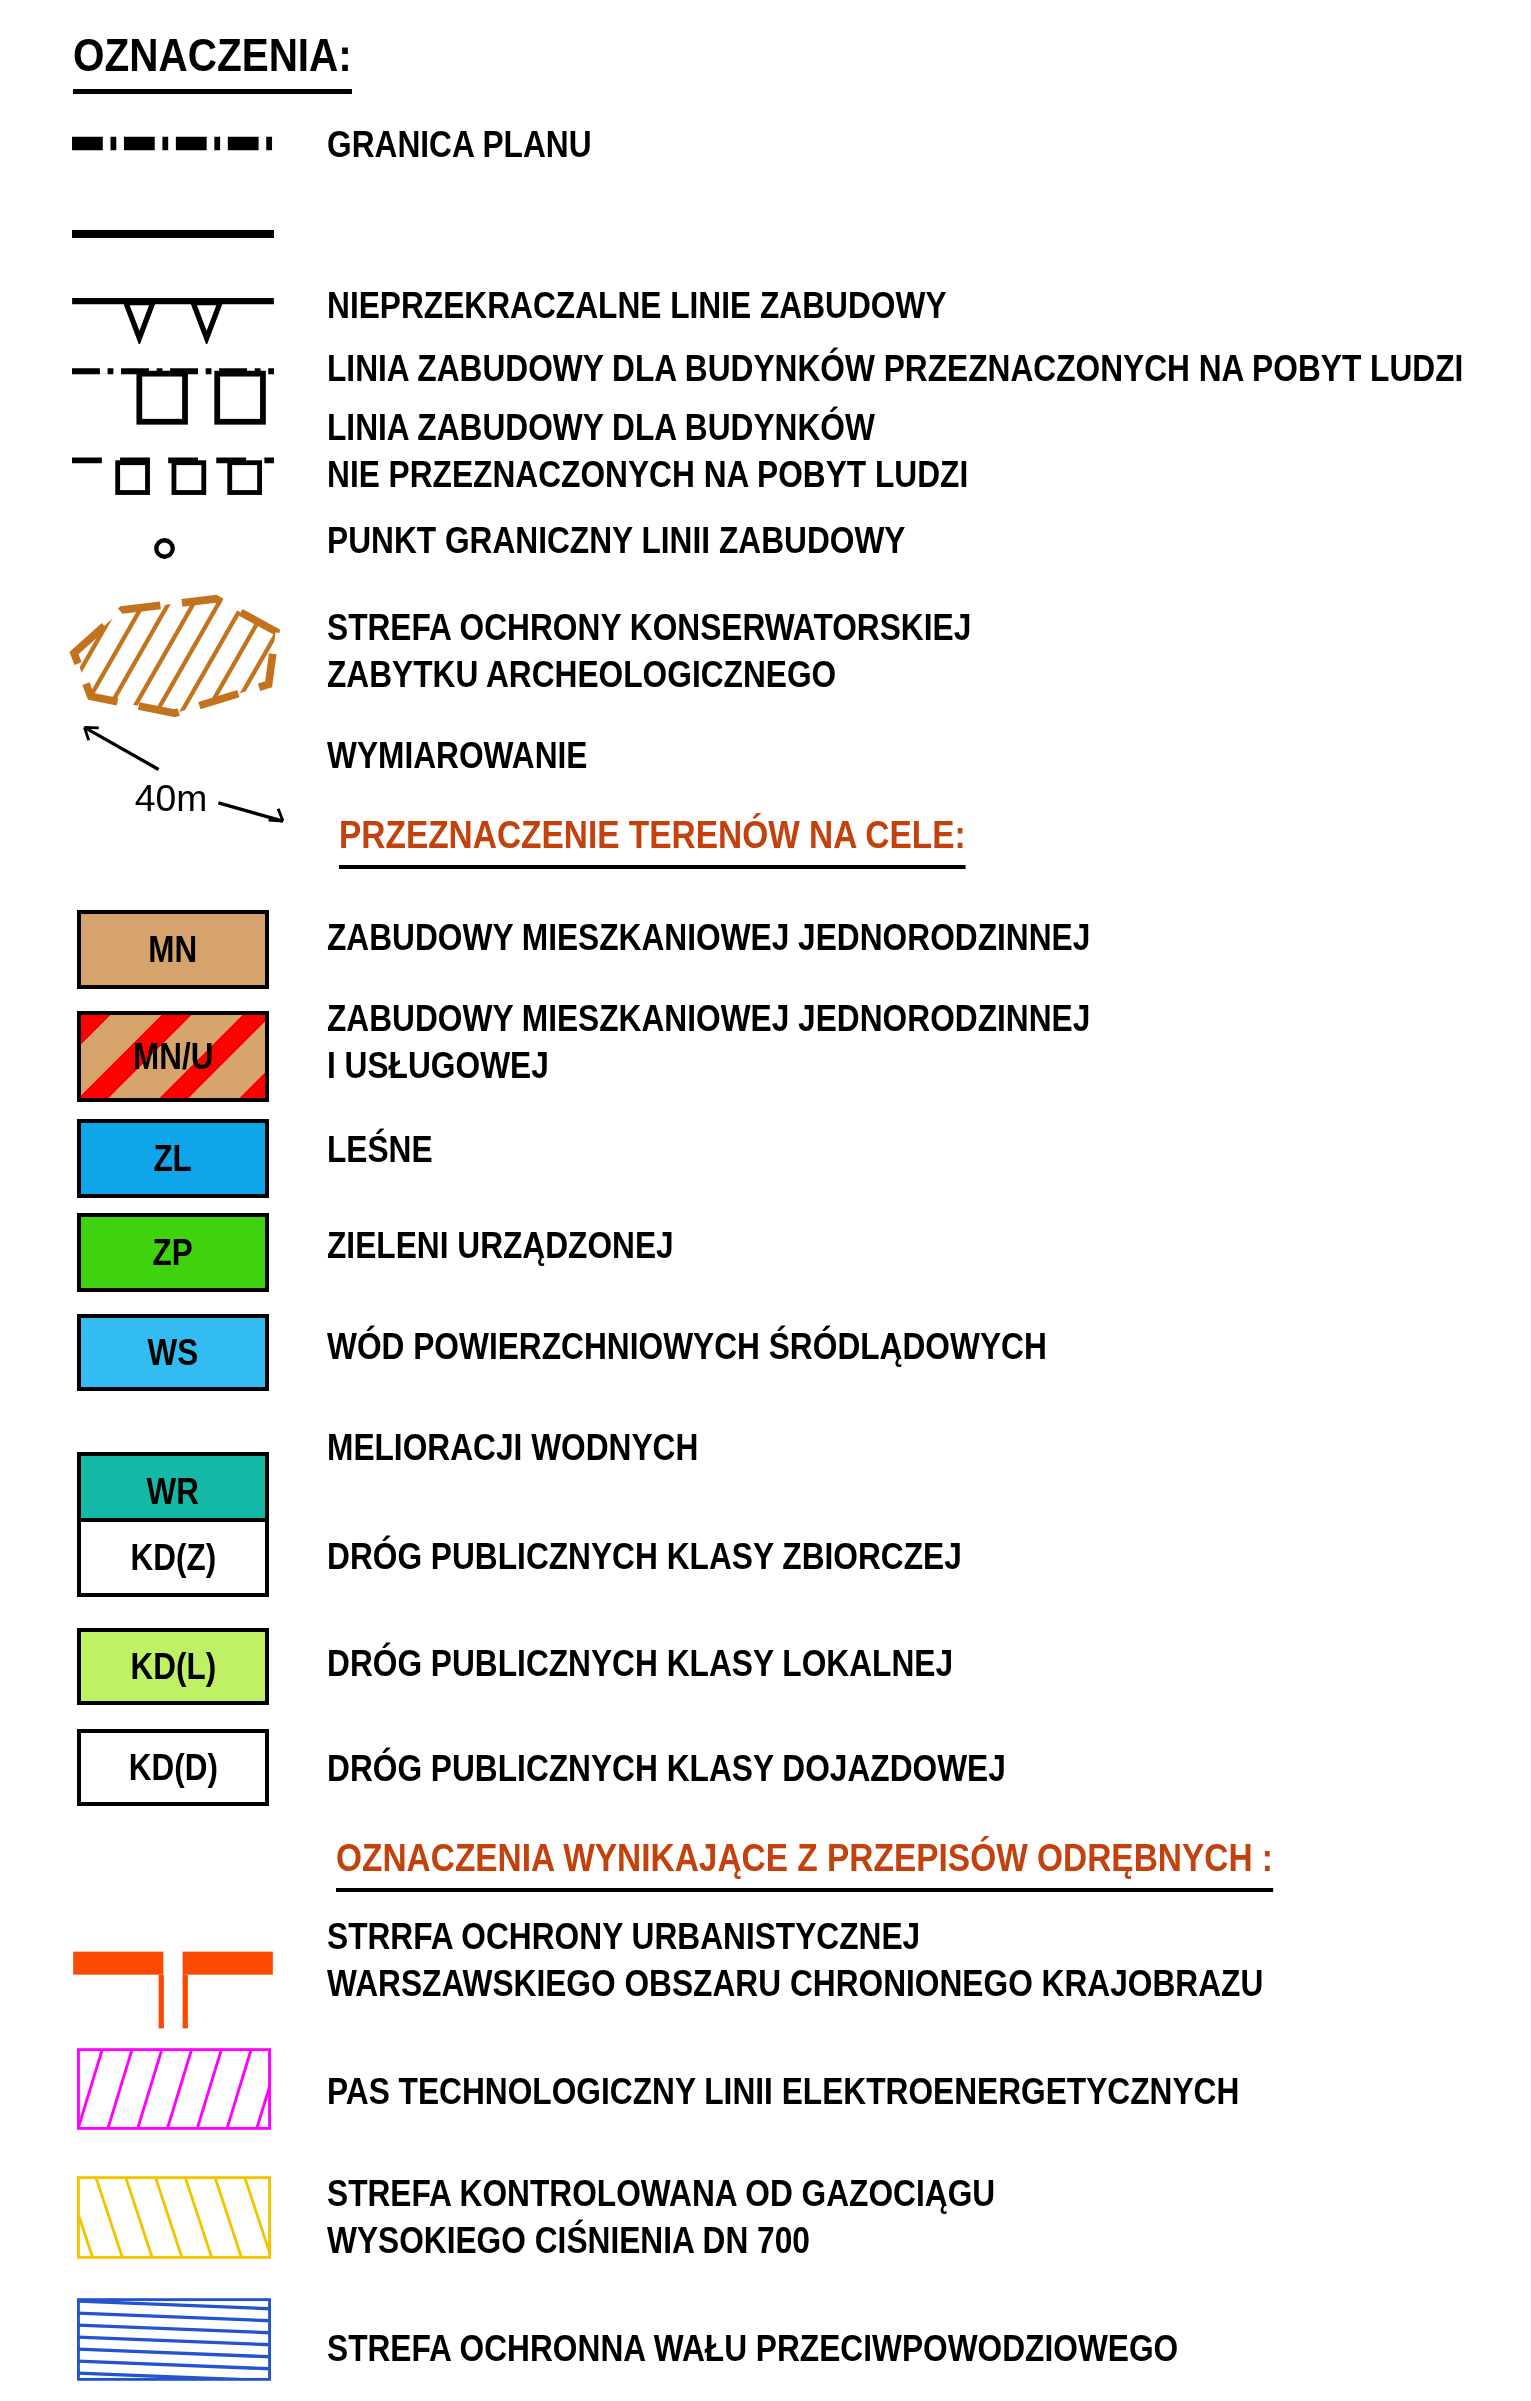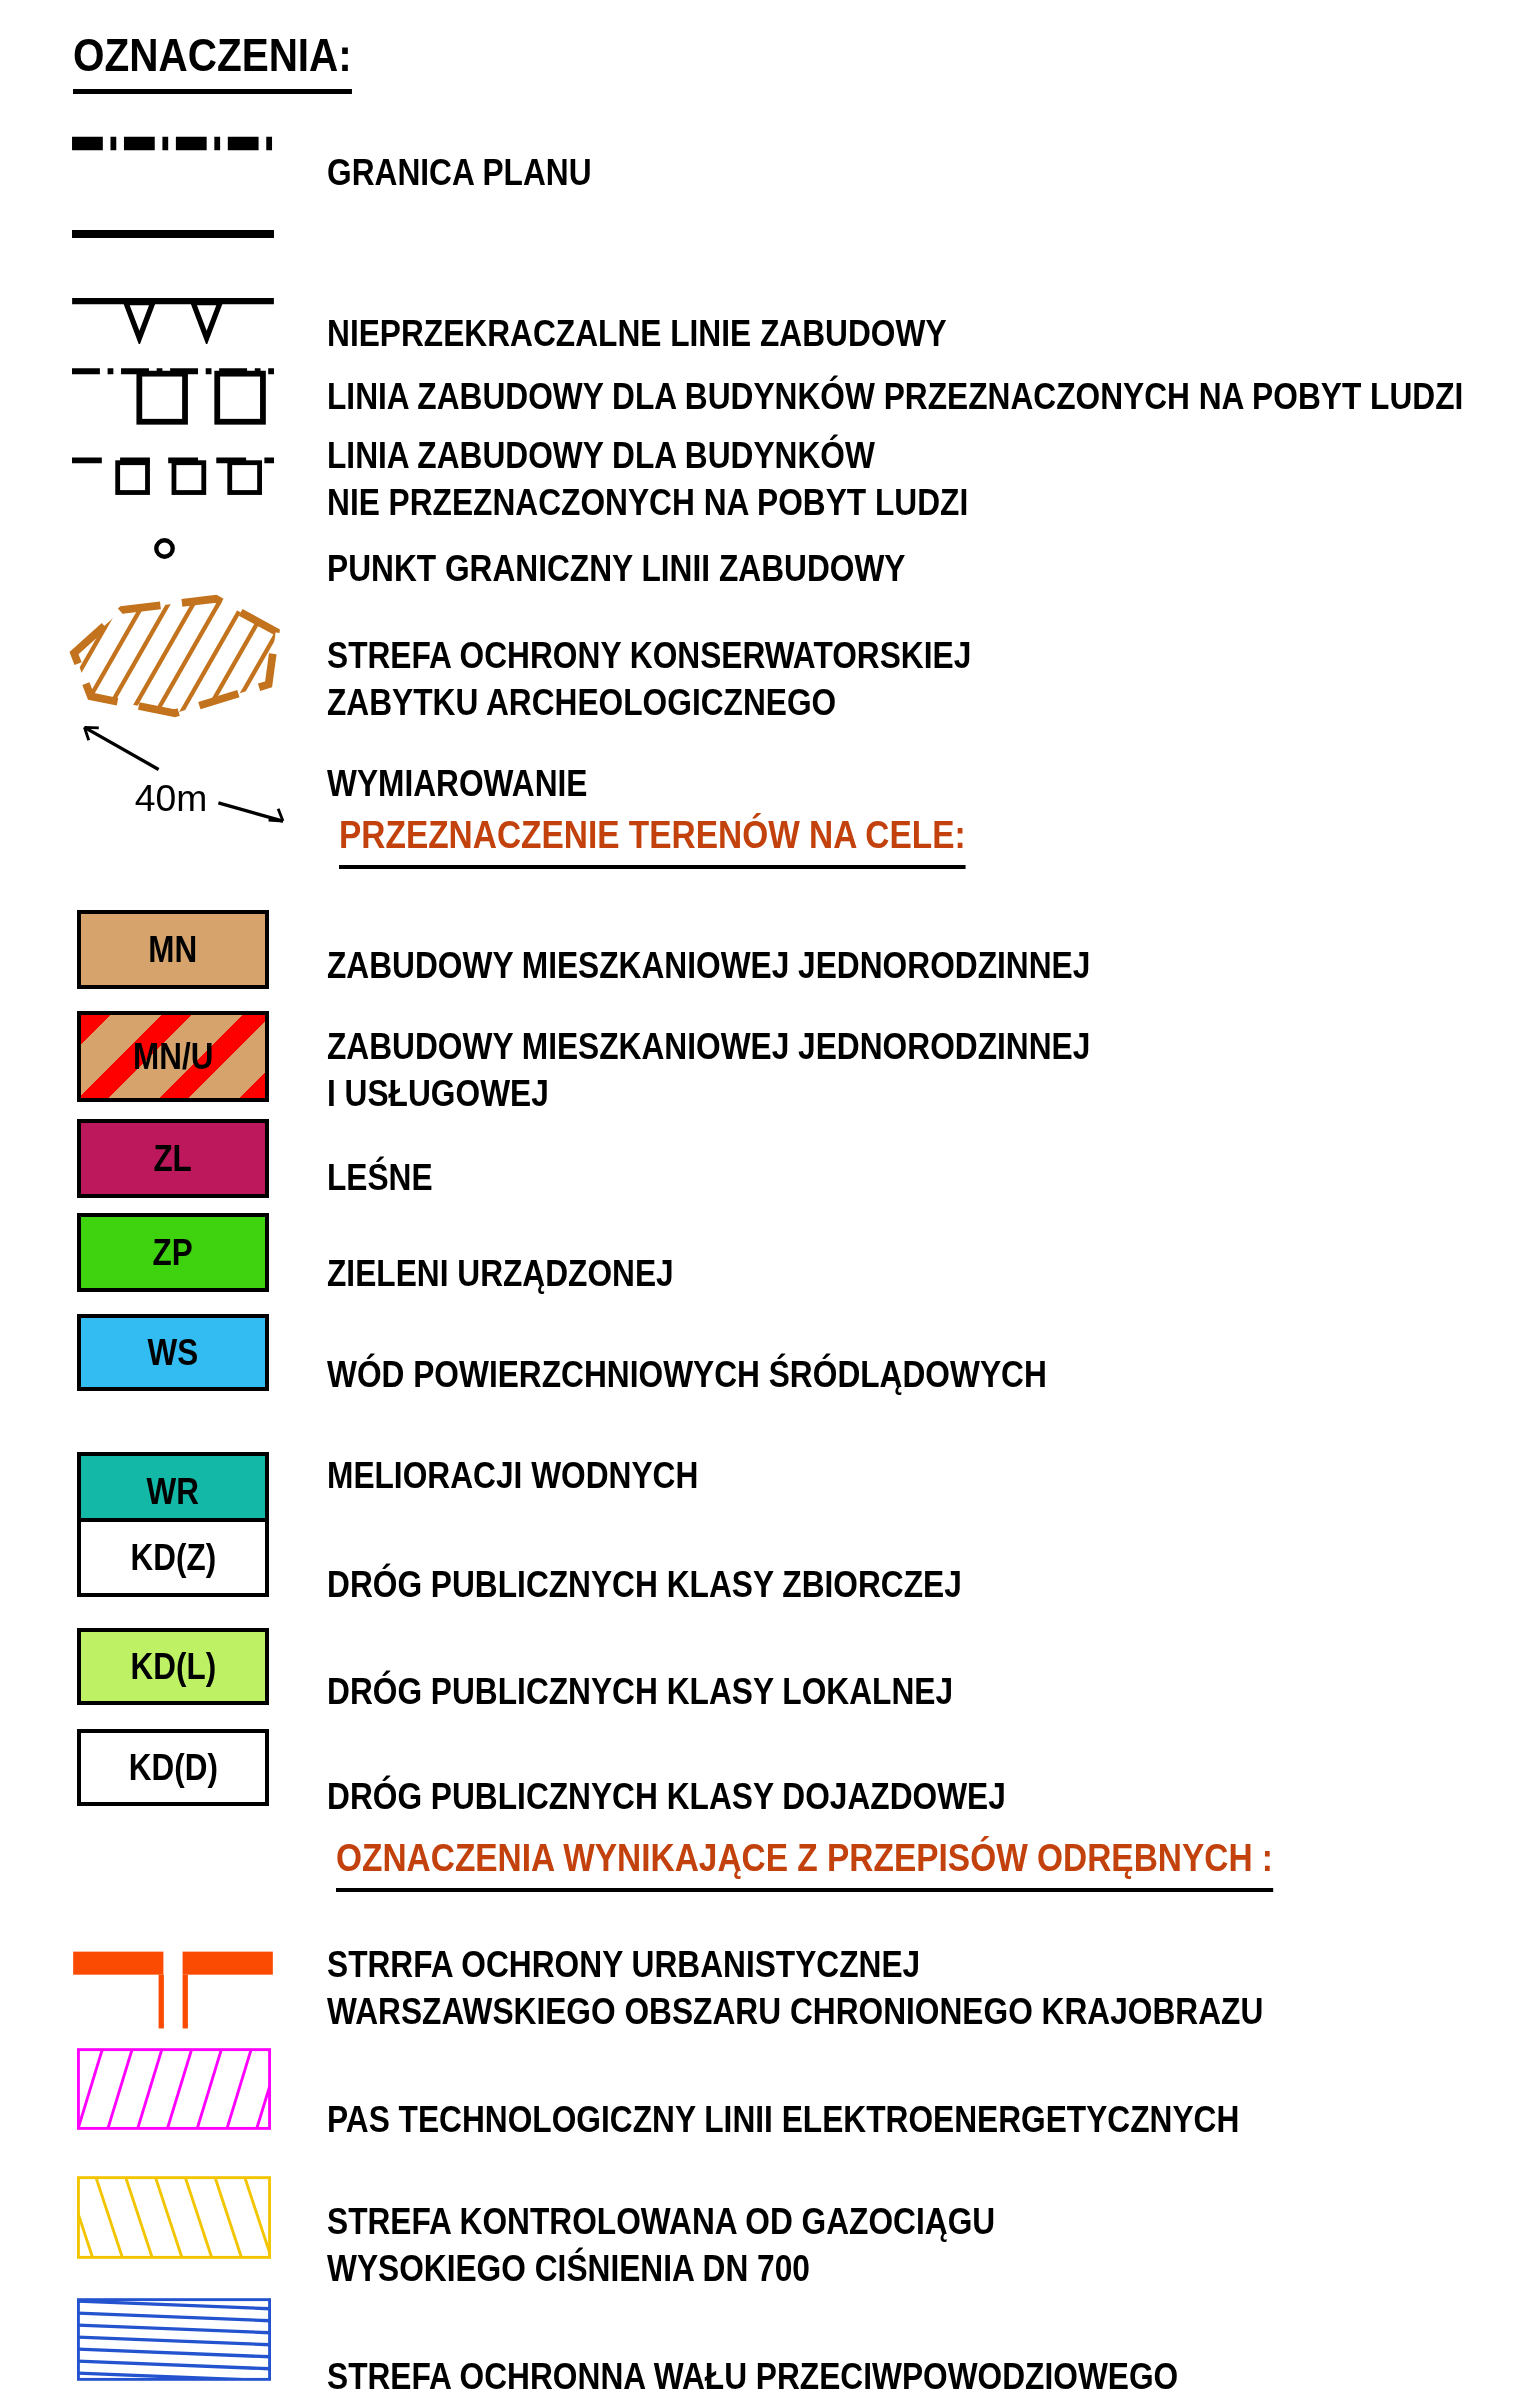--- a/index.html
+++ b/index.html
@@ -3,21 +3,21 @@
 <meta charset="utf-8">
 <style>
   html,body{margin:0;padding:0;}
   body{width:1531px;height:3738px;background:#fff;font-family:"Liberation Sans",sans-serif;position:relative;overflow:hidden;}
   #canvas{position:absolute;inset:0;}
   .abs{position:absolute;}
   .title{position:absolute;left:73px;top:29px;font-weight:bold;font-size:46px;line-height:53px;color:#000;}
   .title .hline{border-bottom-width:5.8px;}
   .hdr{position:absolute;font-weight:bold;font-size:38px;line-height:46px;color:#c2410c;}
   .hline{display:inline-block;transform:scaleX(.88);transform-origin:0 50%;border-bottom:4.8px solid #000;padding-bottom:6.7px;white-space:nowrap;}
-  .lbl{position:absolute;left:327px;font-weight:bold;font-size:36px;line-height:47px;color:#000;margin-top:28px;}
+  .lbl{position:absolute;left:327px;font-weight:bold;font-size:36px;line-height:47px;color:#000;}
   .ln{display:block;transform:scaleX(.88);transform-origin:0 50%;white-space:nowrap;}
   .zone{position:absolute;left:77px;width:192px;height:79px;border:4.3px solid #000;box-sizing:border-box;display:flex;align-items:center;justify-content:center;color:#000;text-align:center;}
   .zc{font-weight:bold;font-size:37px;transform:scaleX(.85);white-space:nowrap;}
   svg{display:block;}
 </style>
 </head>
 <body>
 
 <div id="canvas">
 
@@ -117,21 +117,21 @@
     </div>
 
   <div class="zone" style="top:1011px;height:91px;background:repeating-linear-gradient(135deg,#FF0000 0 21px,#D5A36B 21px 57px)">
       <span class="zc">MN/U</span>
     </div>
   <div class="lbl" style="top:995px">
     <span class="ln">ZABUDOWY MIESZKANIOWEJ JEDNORODZINNEJ</span>
     <span class="ln">I USŁUGOWEJ</span>
   </div>
 
-  <div class="zone" style="top:1119px;background:#be185d">
+  <div class="zone" style="top:1119px;background:#0ea5e9">
       <span class="zc">ZL</span>
     </div>
   <div class="lbl" style="top:1126px">
       <span class="ln">LEŚNE</span>
     </div>
 
   <div class="zone" style="top:1213px;background:#3FD30F">
       <span class="zc">ZP</span>
     </div>
   <div class="lbl" style="top:1222px">

